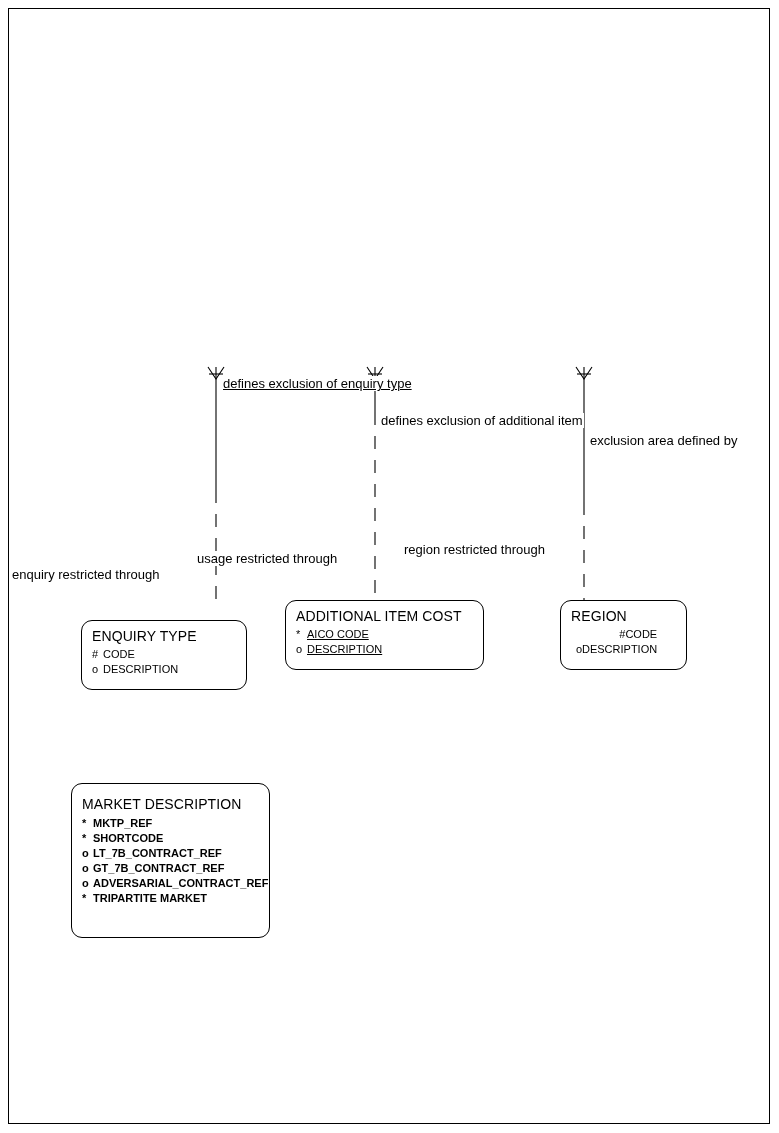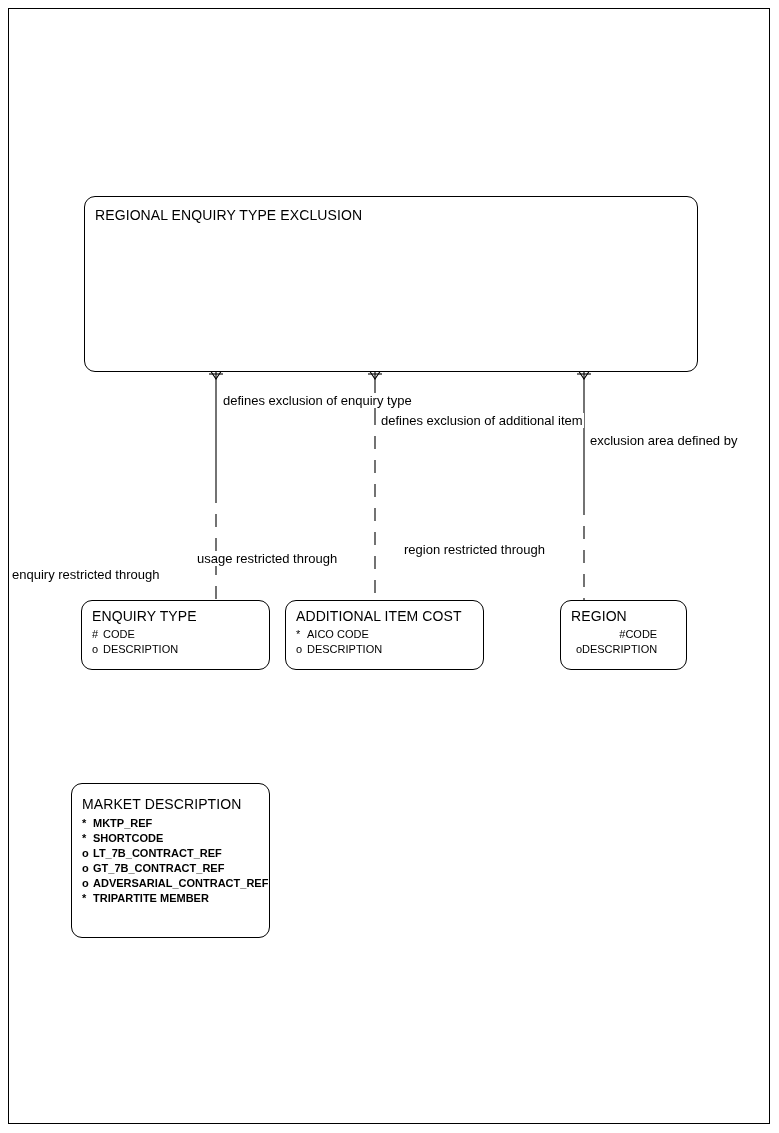--- a/index.html
+++ b/index.html
@@ -105,39 +105,36 @@
 
     <g>
       <path d="M 576 367 L 584 379 L 592 367" fill="none" stroke="#000000" stroke-width="1.1"></path>
       <line x1="584" y1="367" x2="584" y2="379" stroke="#000000" stroke-width="1.1"></line>
       <line x1="577" y1="374" x2="591" y2="374" stroke="#000000" stroke-width="1.1"></line>
       <line x1="584" y1="379" x2="584" y2="502" stroke="#000000" stroke-width="1.1"></line>
       <line x1="584" y1="502" x2="584" y2="600" stroke="#000000" stroke-width="1.1" stroke-dasharray="13 11"></line>
     </g>
   </svg>
 
-  <div class="entity" style="left:84px; top:196px; width:614px; height:176px;">
-    <div class="entity-name" style="top:10px;">REGIONAL ENQUIRY TYPE EXCLUSION</div>
-  </div>
 
-  <div class="entity" style="left:81px; top:600px; width:189px; height:70px;">
+  <div class="entity" style="left:81px; top:620px; width:166px; height:70px;">
     <div class="entity-name" style="top:7px;">ENQUIRY TYPE</div>
     <div class="attr-list" style="top:26px;">
       <div class="attr">
         <span class="mark">#</span><span>CODE</span>
       </div>
       <div class="attr">
         <span class="mark">o</span><span>DESCRIPTION</span>
       </div>
     </div>
   </div>
 
   <div class="entity" style="left:285px; top:600px; width:199px; height:70px;">
     <div class="entity-name" style="top:7px;">ADDITIONAL ITEM COST</div>
-    <div class="attr-list" style="top:26px;">
+    <div class="attr-list" style="top:26px;text-decoration:underline;">
       <div class="attr">
         <span class="mark">*</span><span>AICO CODE</span>
       </div>
       <div class="attr">
         <span class="mark">o</span><span>DESCRIPTION</span>
       </div>
     </div>
   </div>
 
   <div class="entity" style="left:560px; top:600px; width:127px; height:70px;text-align:right;">
@@ -164,26 +161,26 @@
       <div class="attr">
         <span class="mark">o</span><span>LT_7B_CONTRACT_REF</span>
       </div>
       <div class="attr">
         <span class="mark">o</span><span>GT_7B_CONTRACT_REF</span>
       </div>
       <div class="attr">
         <span class="mark">o</span><span>ADVERSARIAL_CONTRACT_REF</span>
       </div>
       <div class="attr">
-        <span class="mark">*</span><span>TRIPARTITE MEMBER</span>
+        <span class="mark">*</span><span>TRIPARTITE MARKET</span>
       </div>
     </div>
   </div>
 
-  <div class="rel-label" style="left:222px; top:393px;">defines exclusion of enquiry type</div>
+  <div class="rel-label" style="left:222px; top:376px;text-decoration:underline;">defines exclusion of enquiry type</div>
 
   <div class="rel-label" style="left:380px; top:413px;">defines exclusion of additional item</div>
 
   <div class="rel-label" style="left:589px; top:433px;">exclusion area defined by</div>
 
   <div class="rel-label" style="left:11px; top:567px;">enquiry restricted through</div>
 
   <div class="rel-label" style="left:196px; top:551px;">usage restricted through</div>
 
   <div class="rel-label" style="left:403px; top:542px;">region restricted through</div>

